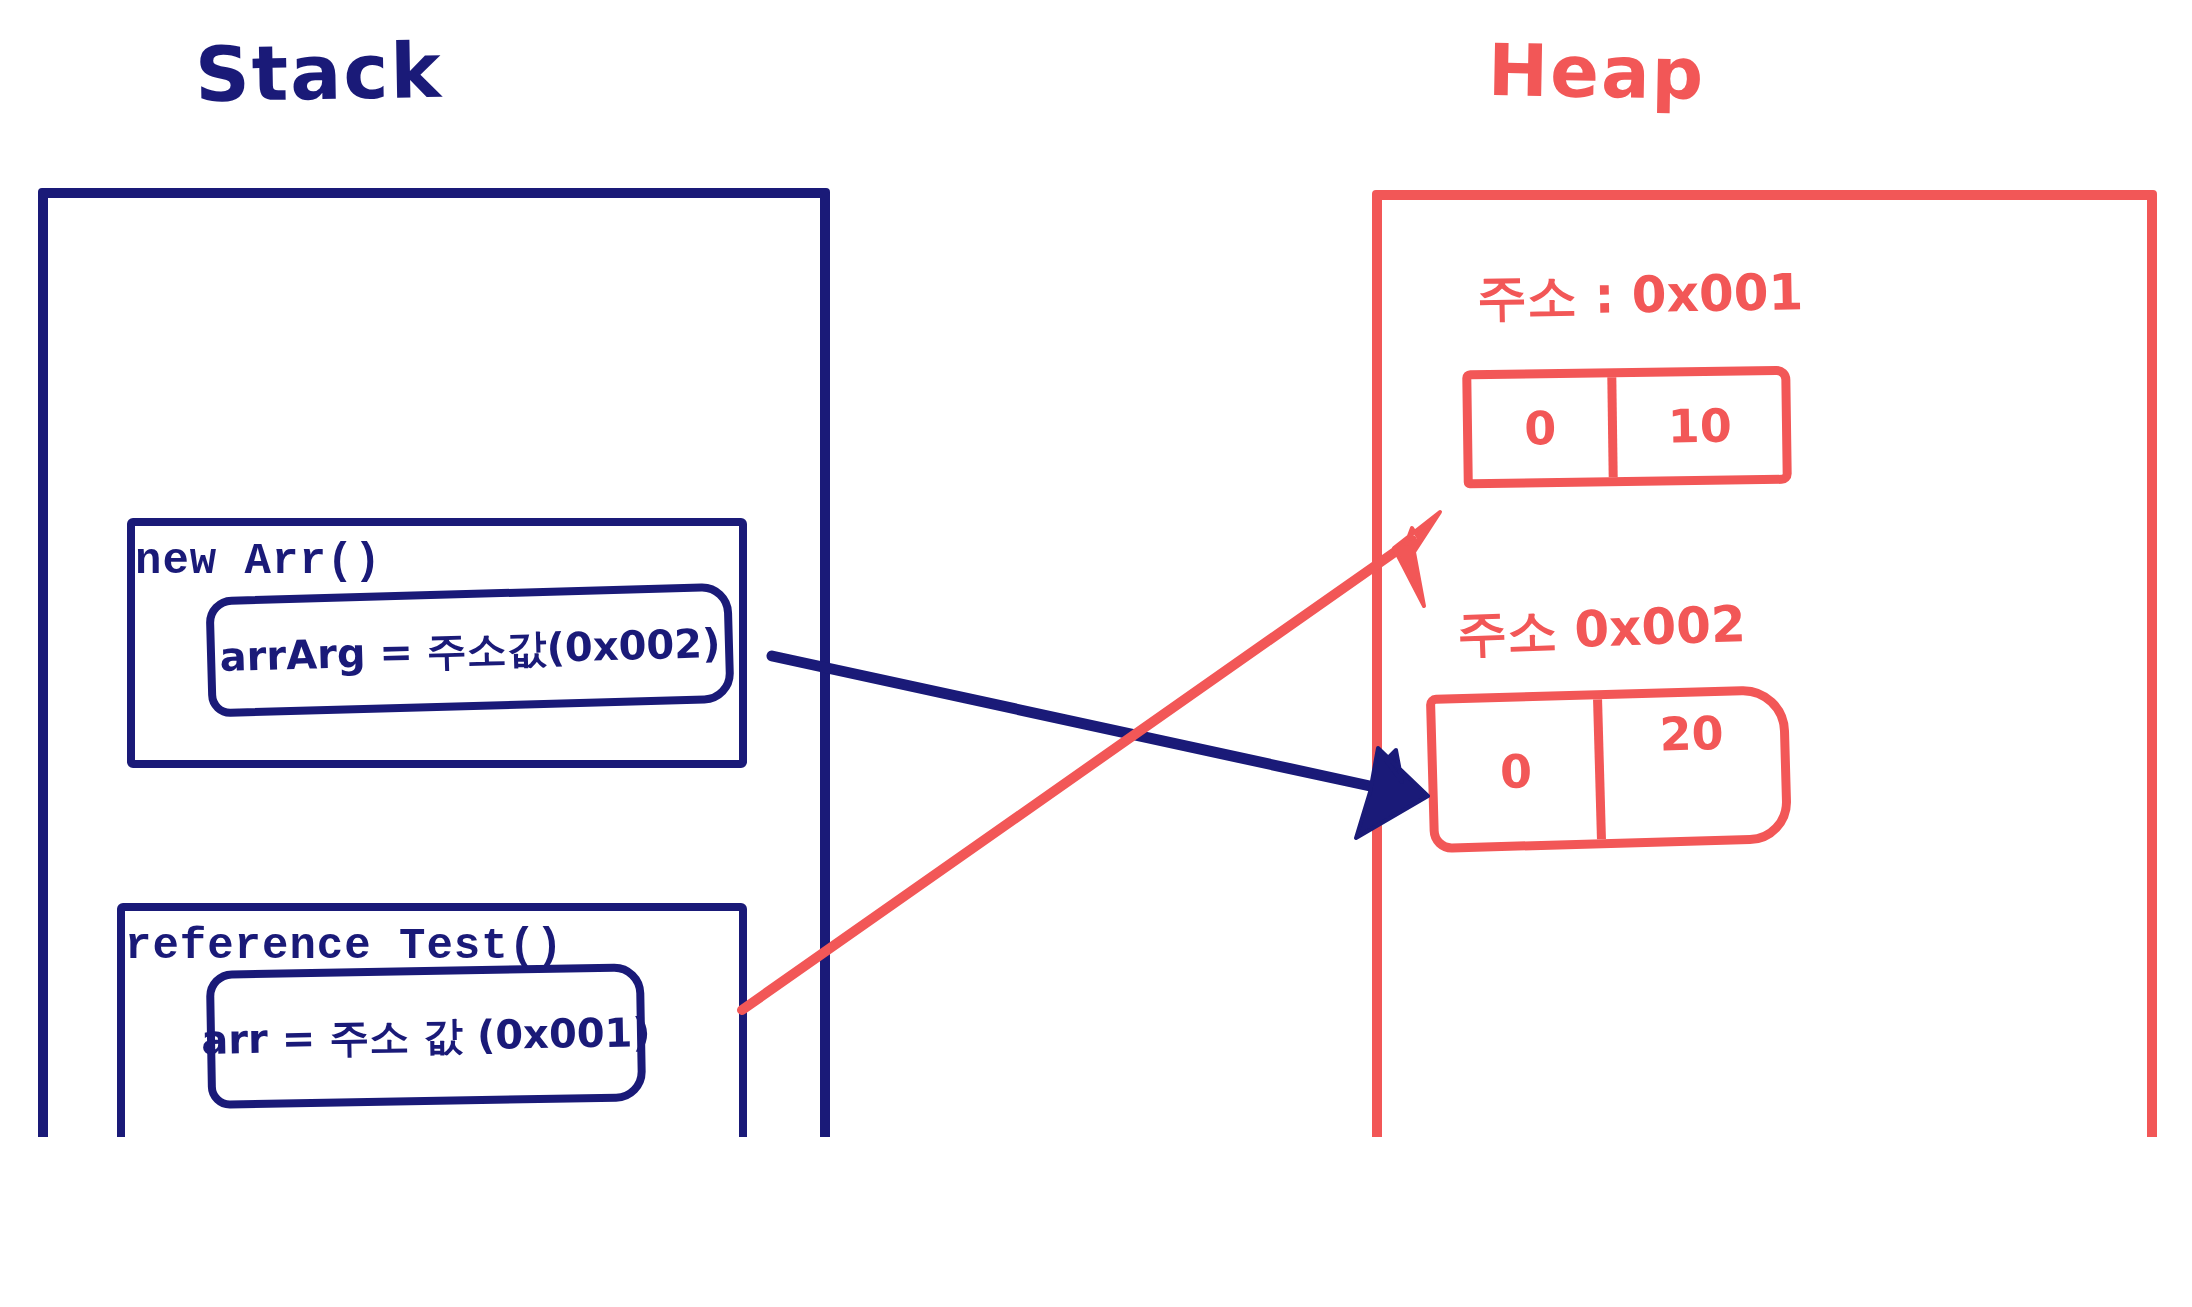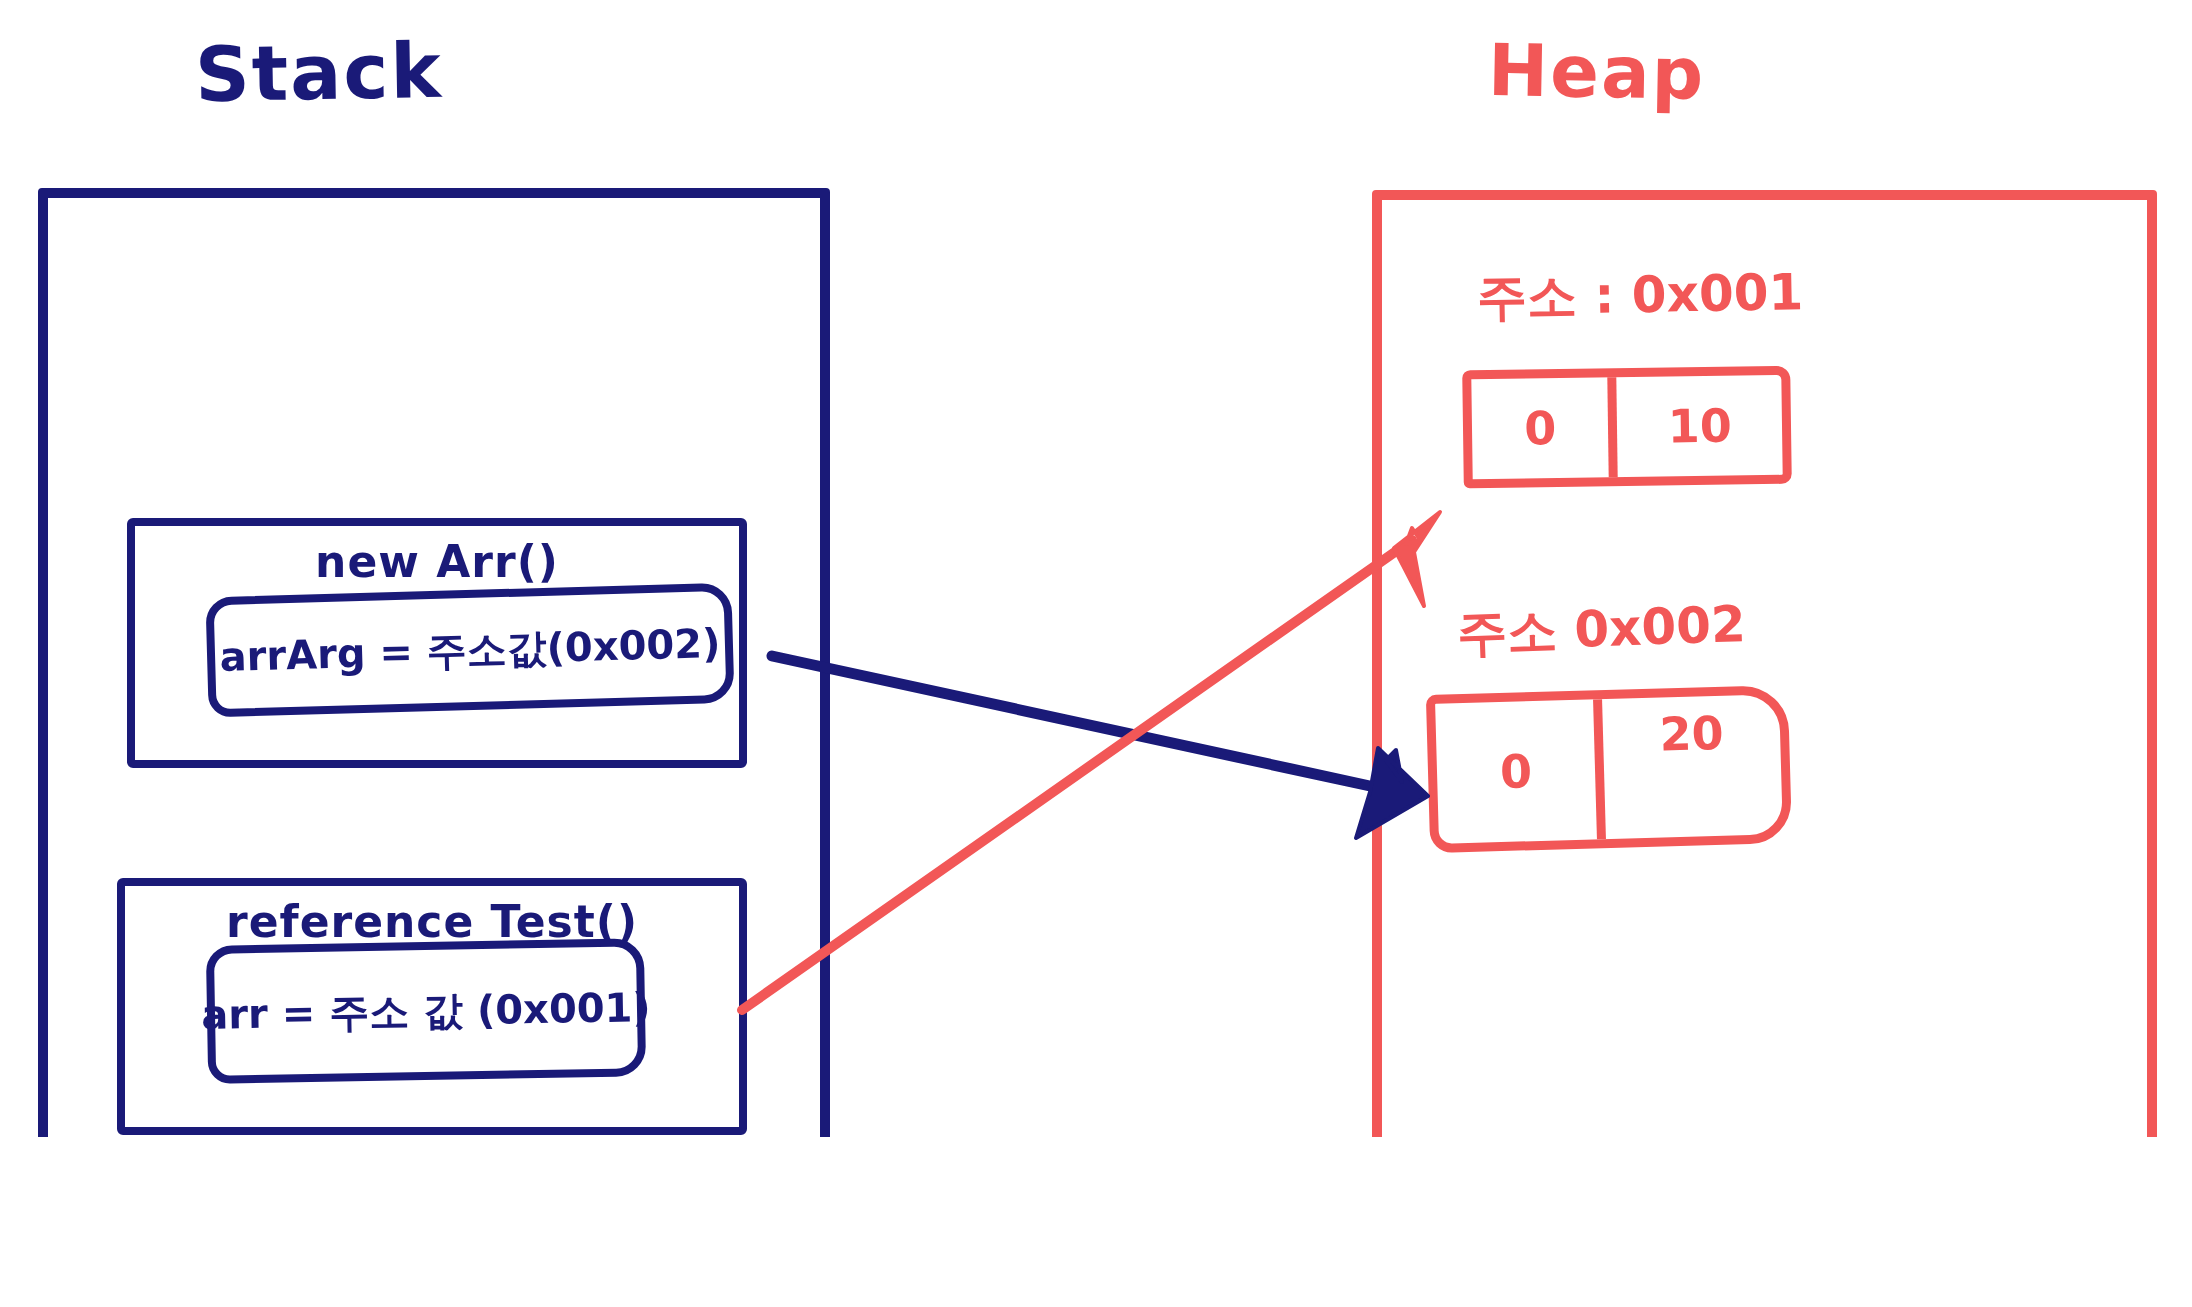--- a/index.html
+++ b/index.html
@@ -54,32 +54,32 @@
   .stack-frame {
     border: 8px solid #1a1a78;
     border-radius: 6px;
     background: #ffffff;
   }
   #frame-new-arr {
     left: 127px; top: 518px;
     width: 604px; height: 234px;
   }
   #frame-reference-test {
-    left: 117px; top: 878px;
+    left: 117px; top: 903px;
     width: 614px; height: 241px;
   }
   .frame-title {
     position: absolute;
     left: 0; right: 0; top: 10px;
-    text-align: center;
     font-size: 44px;
     font-weight: 700;
     color: #1a1a78;
     letter-spacing: 1px;
     white-space: nowrap;
+    font-family: Liberation Mono, monospace;
   }
   .var-box {
     position: absolute;
     border: 8px solid #1a1a78;
     border-radius: 26px 30px 30px 22px;
     display: flex;
     align-items: center;
     justify-content: center;
     background: #ffffff;
   }

